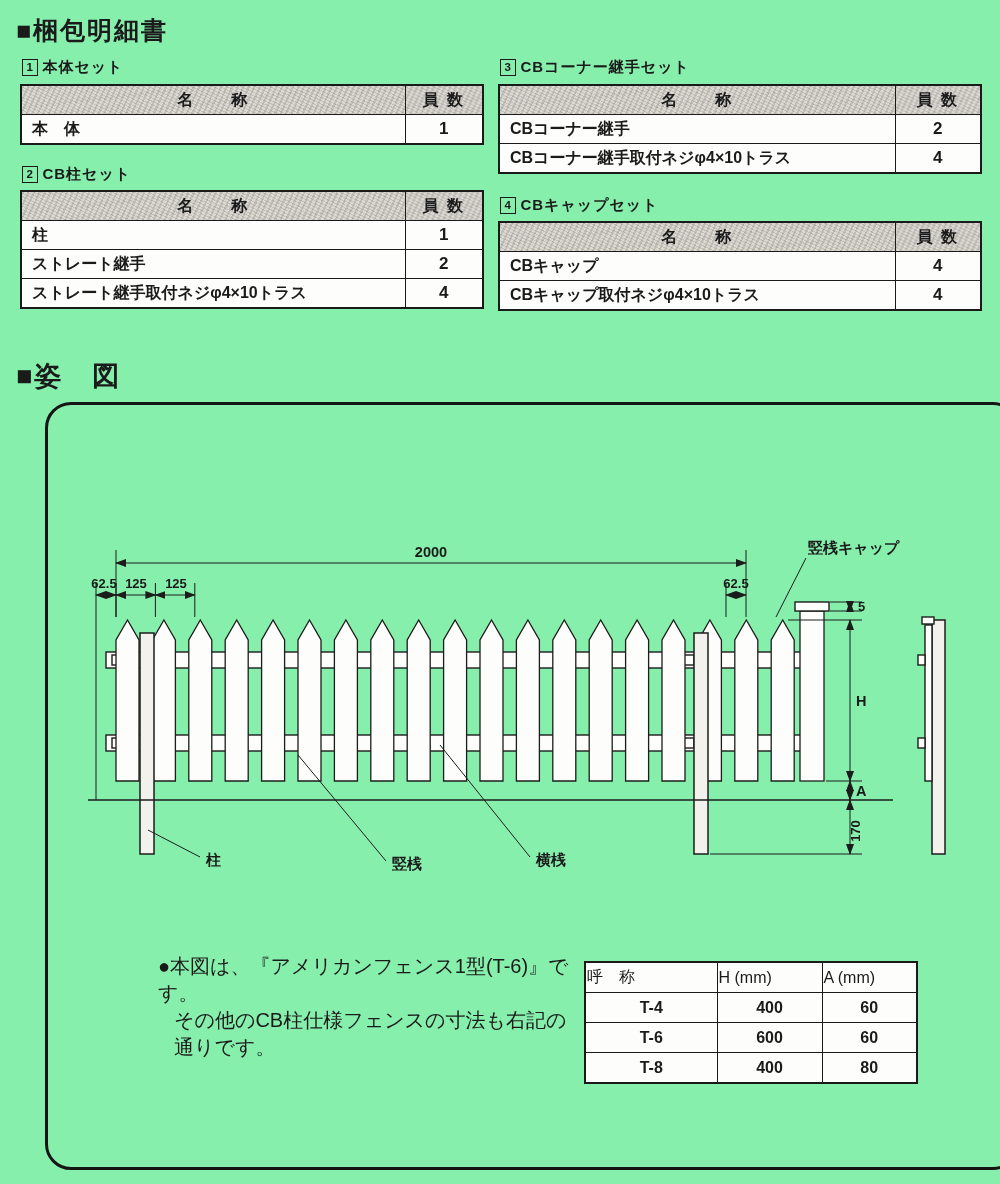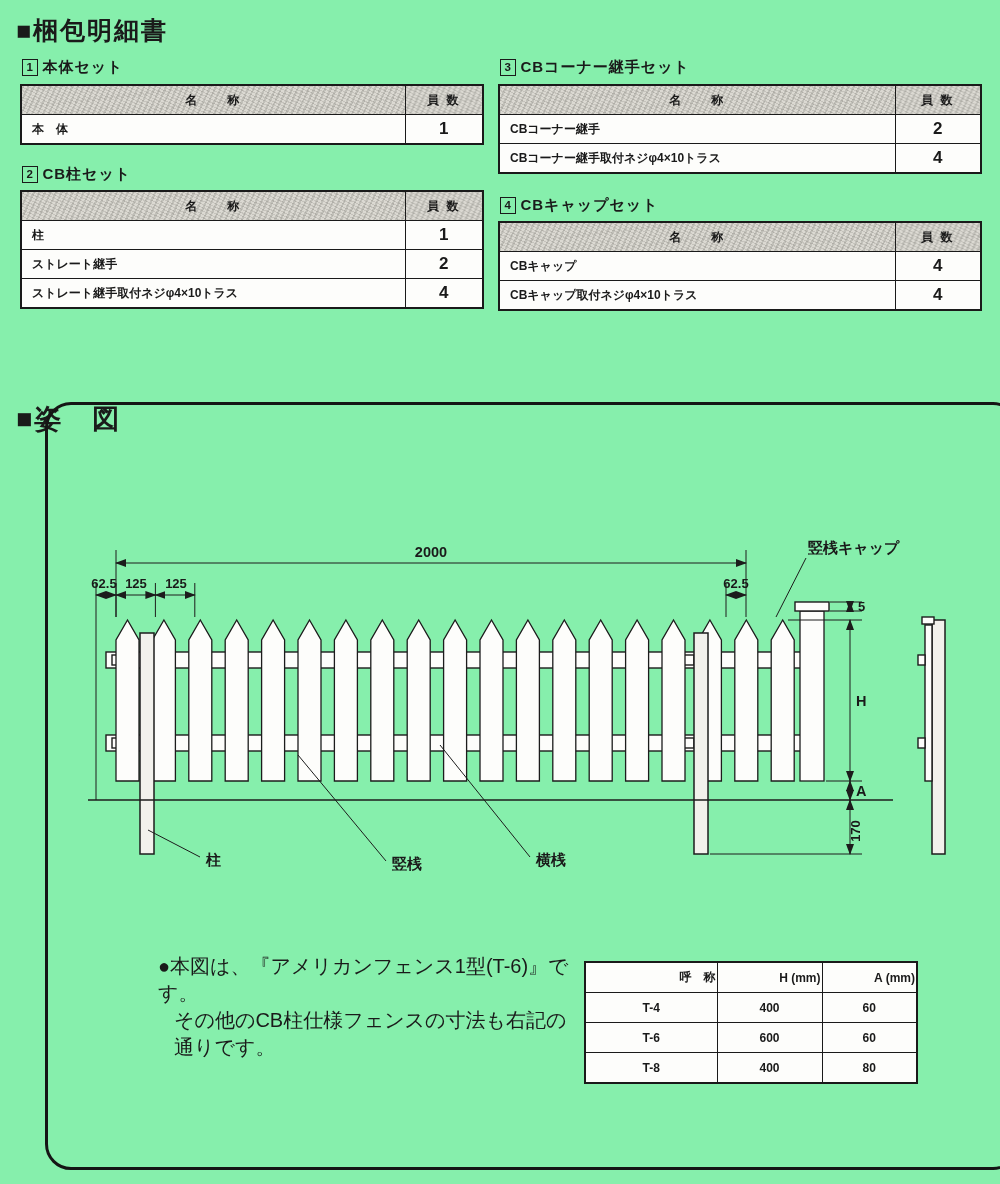--- a/index.html
+++ b/index.html
@@ -7,37 +7,37 @@
     position:relative;width:1000px;height:1184px;margin:0 auto;
     background:#86efac;color:#1a1a1a;overflow:hidden;
     font-family:"Liberation Sans","DejaVu Sans",sans-serif;
   }
   .abs{position:absolute;}
   .h1{font-size:25px;font-weight:bold;letter-spacing:2px;}
   .sec-label{font-size:15px;font-weight:bold;letter-spacing:1px;display:flex;align-items:center;gap:4px;}
   .numbox{display:inline-block;border:1.6px solid #1a1a1a;font-size:11.5px;line-height:1;padding:1.5px 3.5px;font-weight:bold;}
   table.ptable{border-collapse:collapse;table-layout:fixed;background:#fdfdfb;}
   table.ptable,table.size-table{border:2.4px solid #1a1a1a;}
-  .ptable th,.ptable td,.size-table th,.size-table td{border:1.3px solid #1a1a1a;font-size:12px;}
+  .ptable th,.ptable td,.size-table th,.size-table td{border:1.3px solid #1a1a1a;font-size:16px;}
   .ptable th{
     height:26px;font-weight:bold;text-align:center;letter-spacing:2px;
     background-color:#dbd9d2;
     background-image:
       repeating-linear-gradient(115deg, rgba(90,90,85,.20) 0 2px, rgba(0,0,0,0) 2px 5px),
       repeating-linear-gradient(25deg, rgba(120,118,110,.22) 0 1px, rgba(0,0,0,0) 1px 3px);
   }
   .ptable td{height:28px;padding:0 0 0 10px;font-weight:700;}
   .ptable td.qc{text-align:center;padding:0;font-weight:600;font-size:17px;}
   .figbox{
     border:3px solid #151515;border-radius:26px;background:transparent;margin-left:33px;
   }
   .note{font-size:20px;line-height:27px;font-weight:400;}
   .note .ind{padding-left:16px;}
   table.size-table{border-collapse:collapse;table-layout:fixed;background:#fdfdfb;}
-  .size-table th{height:27px;font-weight:bold;text-align:right;background:#fdfdfb;}
+  .size-table th{height:27px;font-weight:normal;text-align:left;background:#fdfdfb;}
   .size-table td{height:27px;text-align:center;font-weight:600;}
   
   .ln{stroke:#1c1c1c;stroke-width:1.4;fill:none;}
   .thin{stroke:#1c1c1c;stroke-width:1;fill:none;}
   .dimln{stroke:#1c1c1c;stroke-width:1;fill:none;}
   .shape{fill:#fdfdfb;stroke:#1c1c1c;stroke-width:1.4;}
   .post{fill:#f2f1ec;stroke:#1c1c1c;stroke-width:1.5;}
   .picket{fill:#fdfdfb;stroke:#1c1c1c;stroke-width:1.3;}
   text.dim{font-size:13px;fill:#1a1a1a;font-family:"Liberation Sans","DejaVu Sans",sans-serif;font-weight:600;}
   text.dimbig{font-size:14.5px;fill:#1a1a1a;font-weight:600;font-family:"Liberation Sans","DejaVu Sans",sans-serif;}
@@ -143,21 +143,21 @@
       <td>CBキャップ</td>
       <td class="qc">4</td>
     </tr>
     <tr>
       <td>CBキャップ取付ネジφ4×10トラス</td>
       <td class="qc">4</td>
     </tr>
   </tbody>
     </table>
 
-  <div class="abs h1" style="left:16px;top:358px;font-size:27px;margin-top:43px;">■姿　図</div>
+  <div class="abs h1" style="left:16px;top:358px;font-size:27px;">■姿　図</div>
 
   <div class="abs figbox" style="left:12px;top:402px;width:968px;height:762px;">
 
     
     <svg width="968" height="762" viewBox="0 0 968 762">
       <defs>
         <marker id="ar" markerWidth="11" markerHeight="8" refX="10" refY="4" orient="auto-start-reverse">
           <path d="M0,0 L11,4 L0,8 Z" fill="#1c1c1c"></path>
         </marker>
       </defs>

